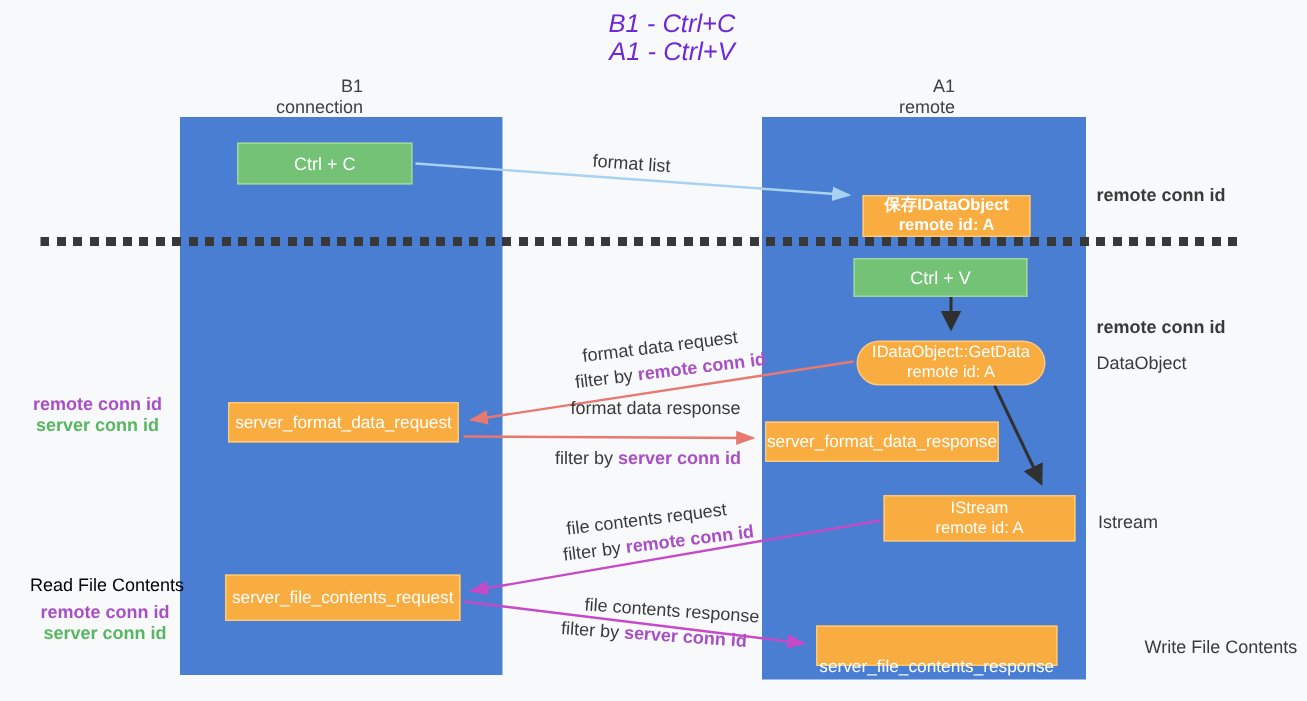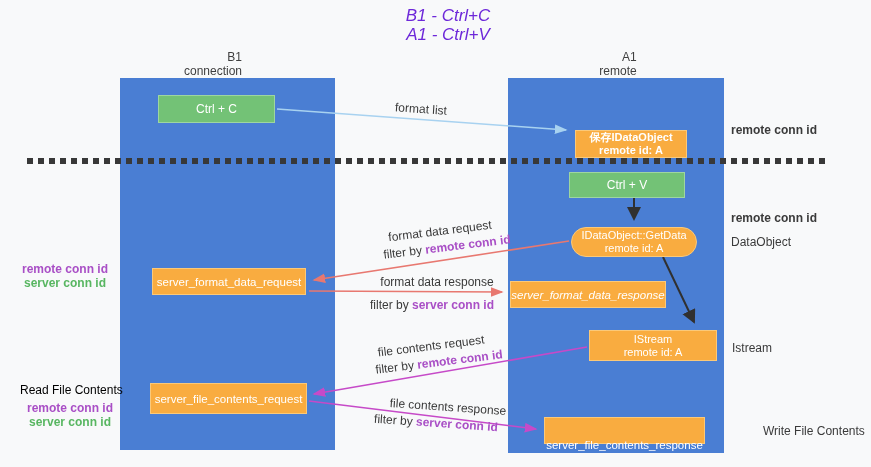--- a/index.html
+++ b/index.html
@@ -95,39 +95,39 @@
     <span class="l1">保存IDataObject</span>
     <span class="l2">remote id: A</span>
   </div>
   <div class="node green" style="left:545px; top:172px; width:116px; height:26px;margin-left:24px;">
     <span class="single">Ctrl + V</span>
   </div>
   <div class="node orange" style="left:571px; top:227px; width:126px; height:30px;border-radius:15px;">
     <span class="l1">IDataObject::GetData</span>
     <span class="l2">remote id: A</span>
   </div>
-  <div class="node orange" style="left:510px; top:281px; width:156px; height:27px;font-style:italic;">
+  <div class="node orange" style="left:510px; top:281px; width:156px; height:27px;">
     <span class="single" style="font-size:11.5px;">server_format_data_response</span>
   </div>
   <div class="node orange" style="left:589px; top:330px; width:128px; height:31px;">
     <span class="l1">IStream</span>
     <span class="l2">remote id: A</span>
   </div>
   <div class="node orange" style="left:544px; top:417px; width:161px; height:27px;">
     <span class="single" style="font-size:11.5px;margin-top:28px;">server_file_contents_response</span>
   </div>
 
   <div class="lbl" style="left:421px; top:109px; transform:translate(-50%,-50%) rotate(4deg);">format list</div>
 
   <div class="lbl" style="left:440px; top:231px; transform:translate(-50%,-50%) rotate(-7deg);">format data request</div>
   <div class="lbl" style="left:447px; top:247px; transform:translate(-50%,-50%) rotate(-7deg);">
     <span>filter by </span><span class="purple">remote conn id</span>
   </div>
 
-  <div class="lbl" style="left:437px; top:282px;">format data response</div>
+  <div class="lbl" style="left:437px; top:272px;">format data response</div>
   <div class="lbl" style="left:432px; top:305px;">
     <span>filter by </span><span class="purple">server conn id</span>
   </div>
 
   <div class="lbl" style="left:431px; top:346px; transform:translate(-50%,-50%) rotate(-7deg);">file contents request</div>
   <div class="lbl" style="left:439px; top:362px; transform:translate(-50%,-50%) rotate(-7deg);">
     <span>filter by </span><span class="purple">remote conn id</span>
   </div>
 
   <div class="lbl" style="left:448px; top:407px; transform:translate(-50%,-50%) rotate(4deg);">file contents response</div>

